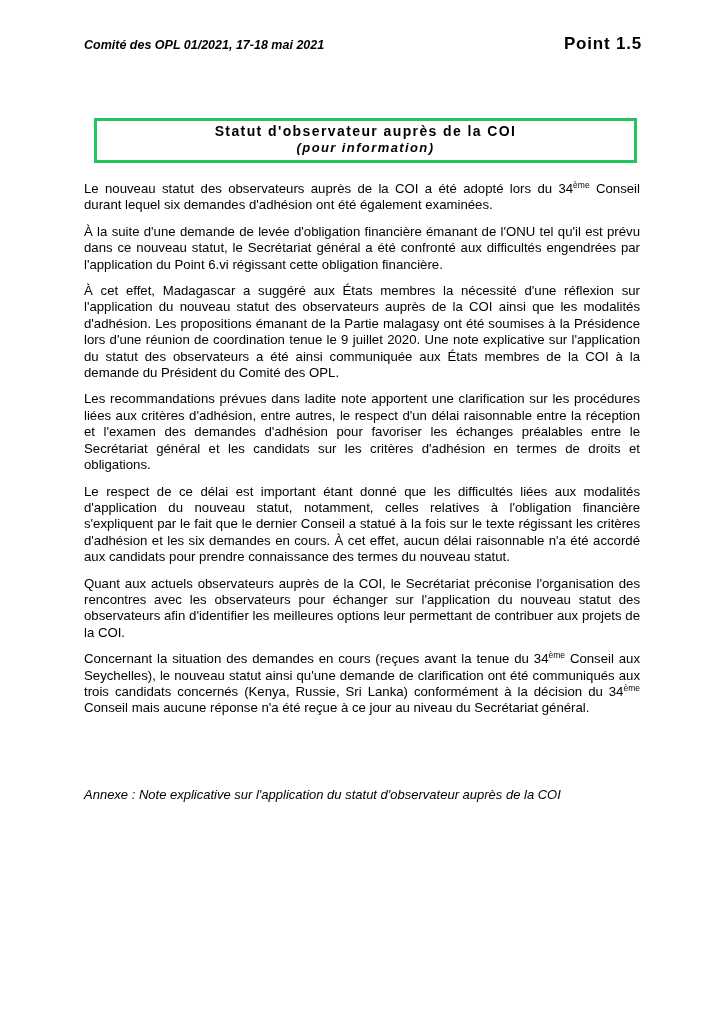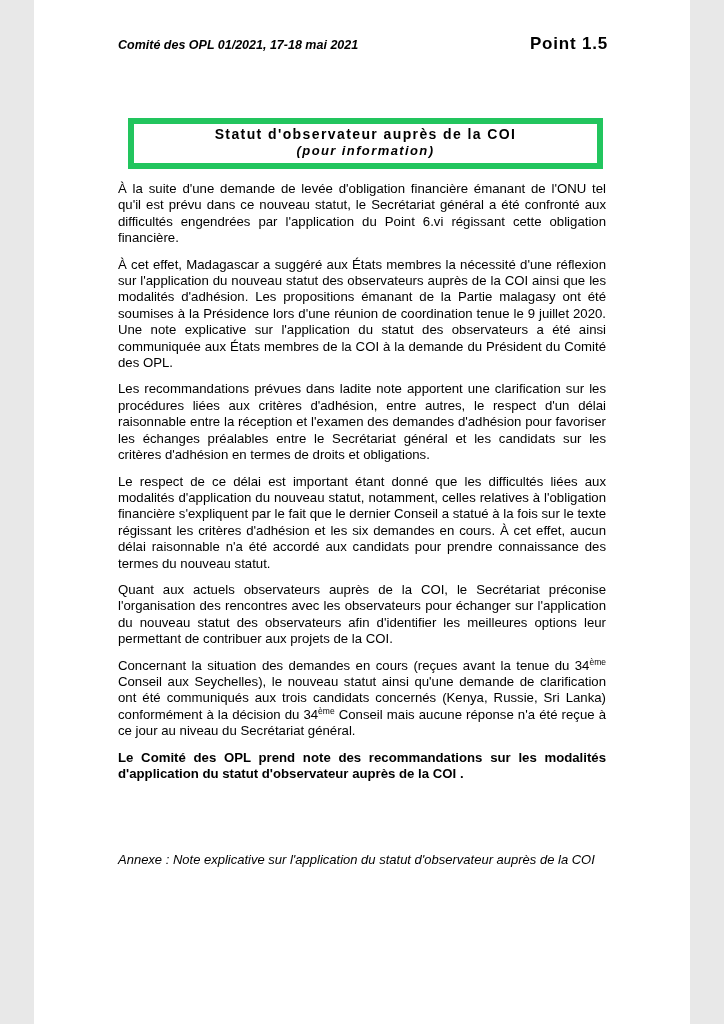--- a/index.html
+++ b/index.html
@@ -1,18 +1,18 @@
 <!DOCTYPE html>
 <html><head>
 <meta charset="utf-8">
 <style>
   html, body { margin: 0; padding: 0; background: #e8e8e8; }
   .page {
     position: relative;
-    width: 656px;
+    width: 724px;
     height: 1024px;
     margin: 0 auto;
     background: #ffffff;
     font-family: "Liberation Sans", sans-serif;
     color: #000000;
     overflow: hidden;
   }
   .doc-header {
     position: absolute;
     top: 34px;
@@ -30,21 +30,21 @@
   .hdr-point {
     font-weight: bold;
     font-size: 17px;
     letter-spacing: 0.8px;
   }
   .title-box {
     position: absolute;
     top: 118px;
     left: 94px;
     right: 87px;
-    border: 6px solid #22c55e;
+    border: 3px solid #22c55e;
     text-align: center;
     padding: 2px 8px 4px;
     box-sizing: border-box;
   }
   .title-main {
     font-weight: bold;
     font-size: 14px;
     letter-spacing: 1.4px;
     line-height: 17px;
   }
@@ -92,25 +92,25 @@
     <span class="hdr-ref">Comité des OPL 01/2021, 17-18 mai 2021</span>
     <span class="hdr-point">Point 1.5</span>
   </header>
 
   <div class="title-box">
     <div class="title-main">Statut d'observateur auprès de la COI</div>
     <div class="title-sub">(pour information)</div>
   </div>
 
   <main class="doc-body">
+    <p><span>Le nouveau statut des observateurs auprès de la COI a été adopté lors du 34</span><sup>ème</sup><span> Conseil durant lequel six demandes d'adhésion ont été également examinées.</span></p>
     <p><span>À la suite d'une demande de levée d'obligation financière émanant de l'ONU tel qu'il est prévu dans ce nouveau statut, le Secrétariat général a été confronté aux difficultés engendrées par l'application du Point 6.vi régissant cette obligation financière.</span></p>
     <p><span>À cet effet, Madagascar a suggéré aux États membres la nécessité d'une réflexion sur l'application du nouveau statut des observateurs auprès de la COI ainsi que les modalités d'adhésion. Les propositions émanant de la Partie malagasy ont été soumises à la Présidence lors d'une réunion de coordination tenue le 9 juillet 2020. Une note explicative sur l'application du statut des observateurs a été ainsi communiquée aux États membres de la COI à la demande du Président du Comité des OPL.</span></p>
     <p><span>Les recommandations prévues dans ladite note apportent une clarification sur les procédures liées aux critères d'adhésion, entre autres, le respect d'un délai raisonnable entre la réception et l'examen des demandes d'adhésion pour favoriser les échanges préalables entre le Secrétariat général et les candidats sur les critères d'adhésion en termes de droits et obligations.</span></p>
     <p><span>Le respect de ce délai est important étant donné que les difficultés liées aux modalités d'application du nouveau statut, notamment, celles relatives à l'obligation financière s'expliquent par le fait que le dernier Conseil a statué à la fois sur le texte régissant les critères d'adhésion et les six demandes en cours. À cet effet, aucun délai raisonnable n'a été accordé aux candidats pour prendre connaissance des termes du nouveau statut.</span></p>
     <p><span>Quant aux actuels observateurs auprès de la COI, le Secrétariat préconise l'organisation des rencontres avec les observateurs pour échanger sur l'application du nouveau statut des observateurs afin d'identifier les meilleures options leur permettant de contribuer aux projets de la COI.</span></p>
     <p><span>Concernant la situation des demandes en cours (reçues avant la tenue du 34</span><sup>ème</sup><span> Conseil aux Seychelles), le nouveau statut ainsi qu'une demande de clarification ont été communiqués aux trois candidats concernés (Kenya, Russie, Sri Lanka) conformément à la décision du 34</span><sup>ème</sup><span> Conseil mais aucune réponse n'a été reçue à ce jour au niveau du Secrétariat général.</span></p>
 
-    <p class="decision-body">Le Comité des OPL prend note des recommandations sur les modalités d'application du statut d'observateur auprès de la COI .</p>
 
     <p class="annex">Annexe : Note explicative sur l'application du statut d'observateur auprès de la COI</p>
   </main>
 
 </div>
 
 </body></html>

